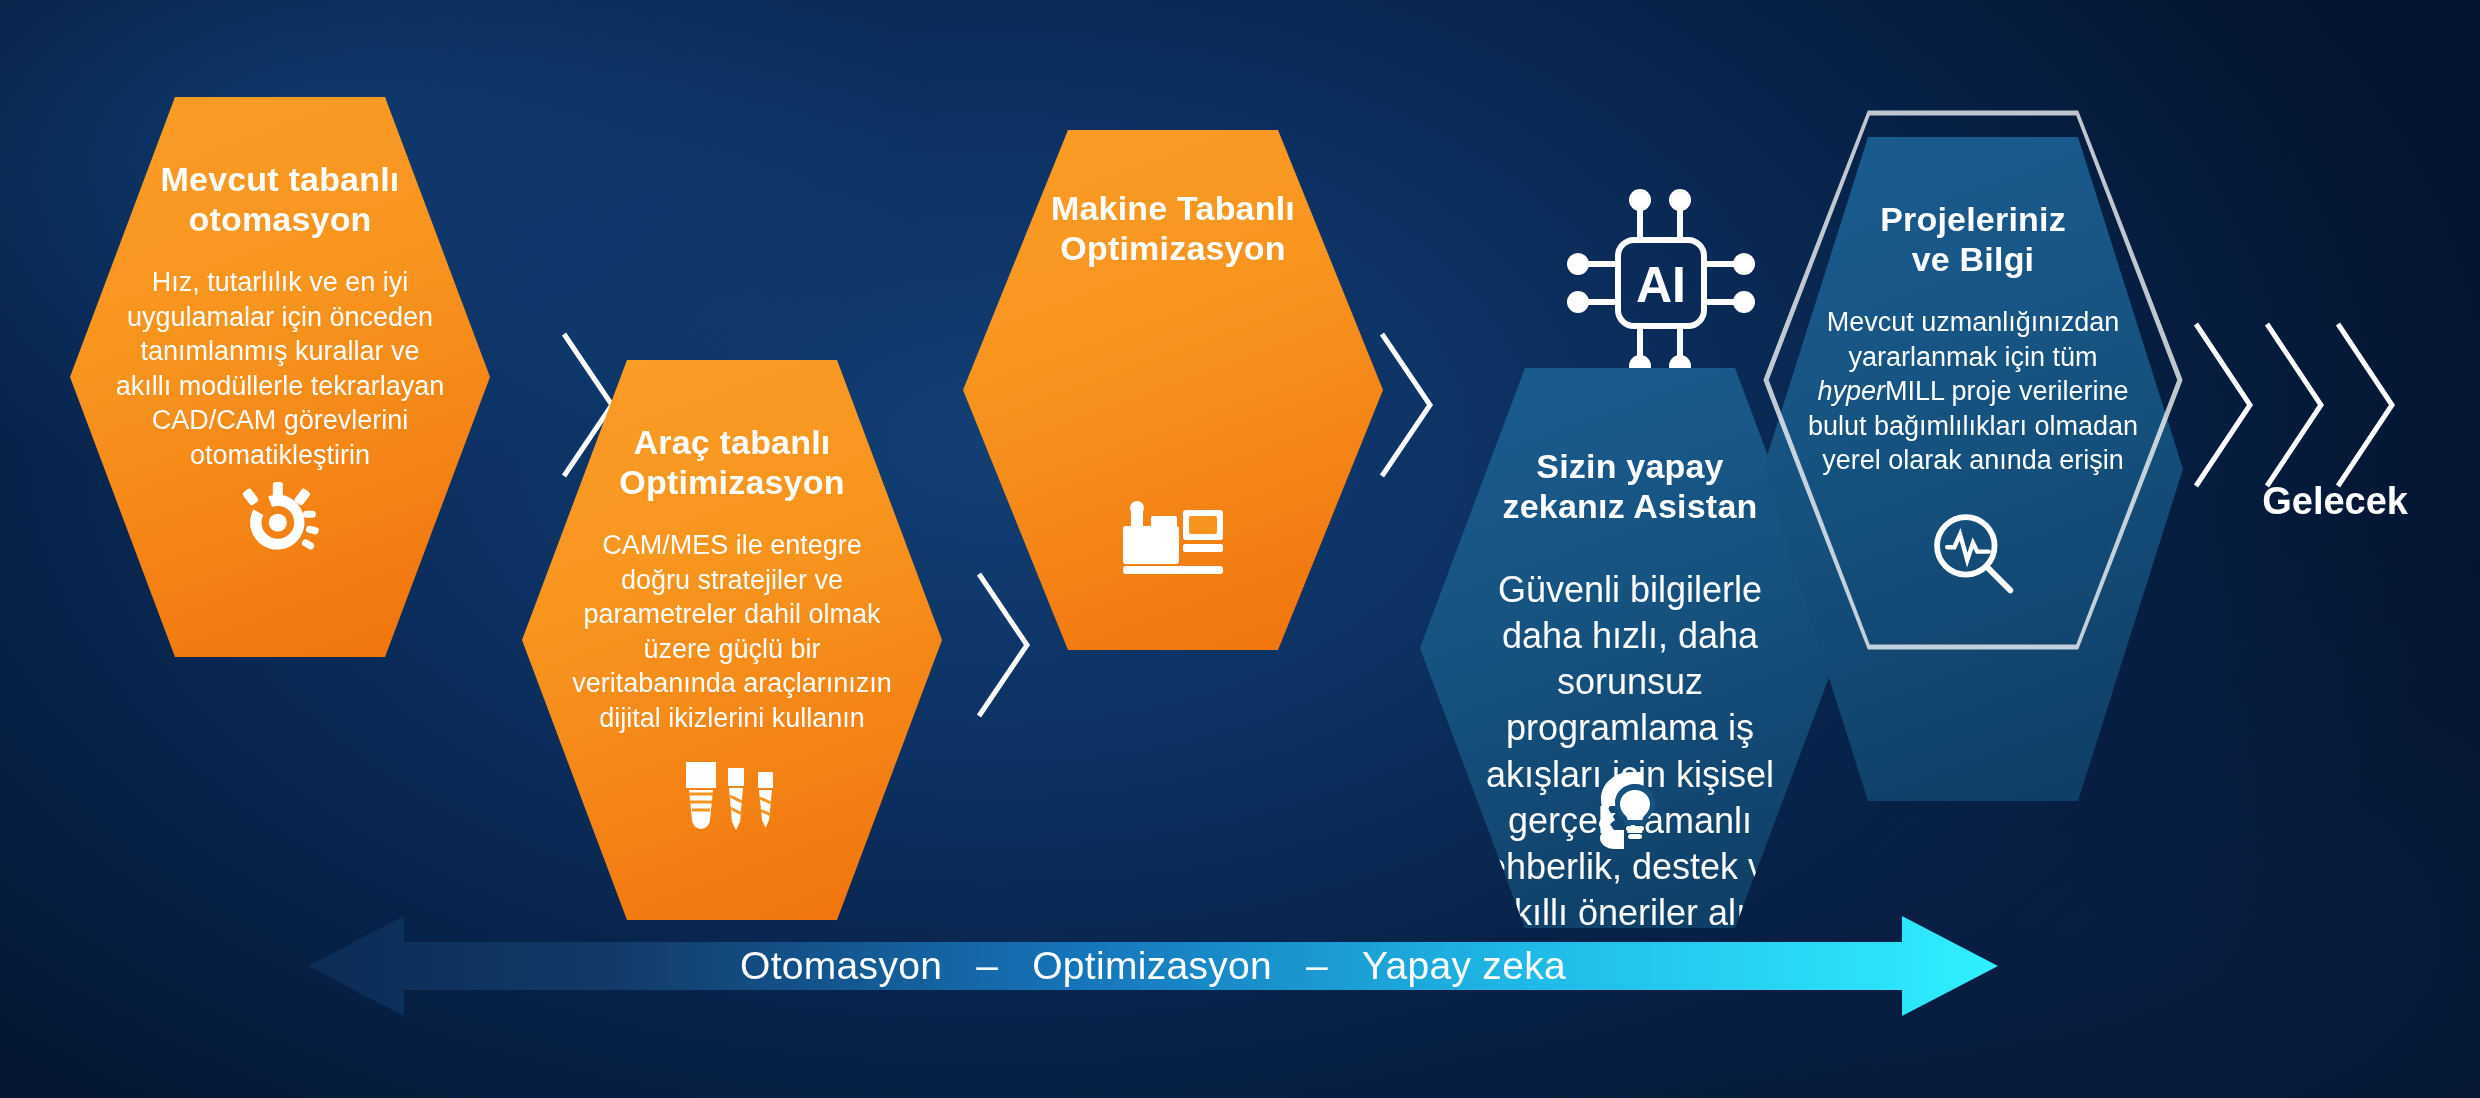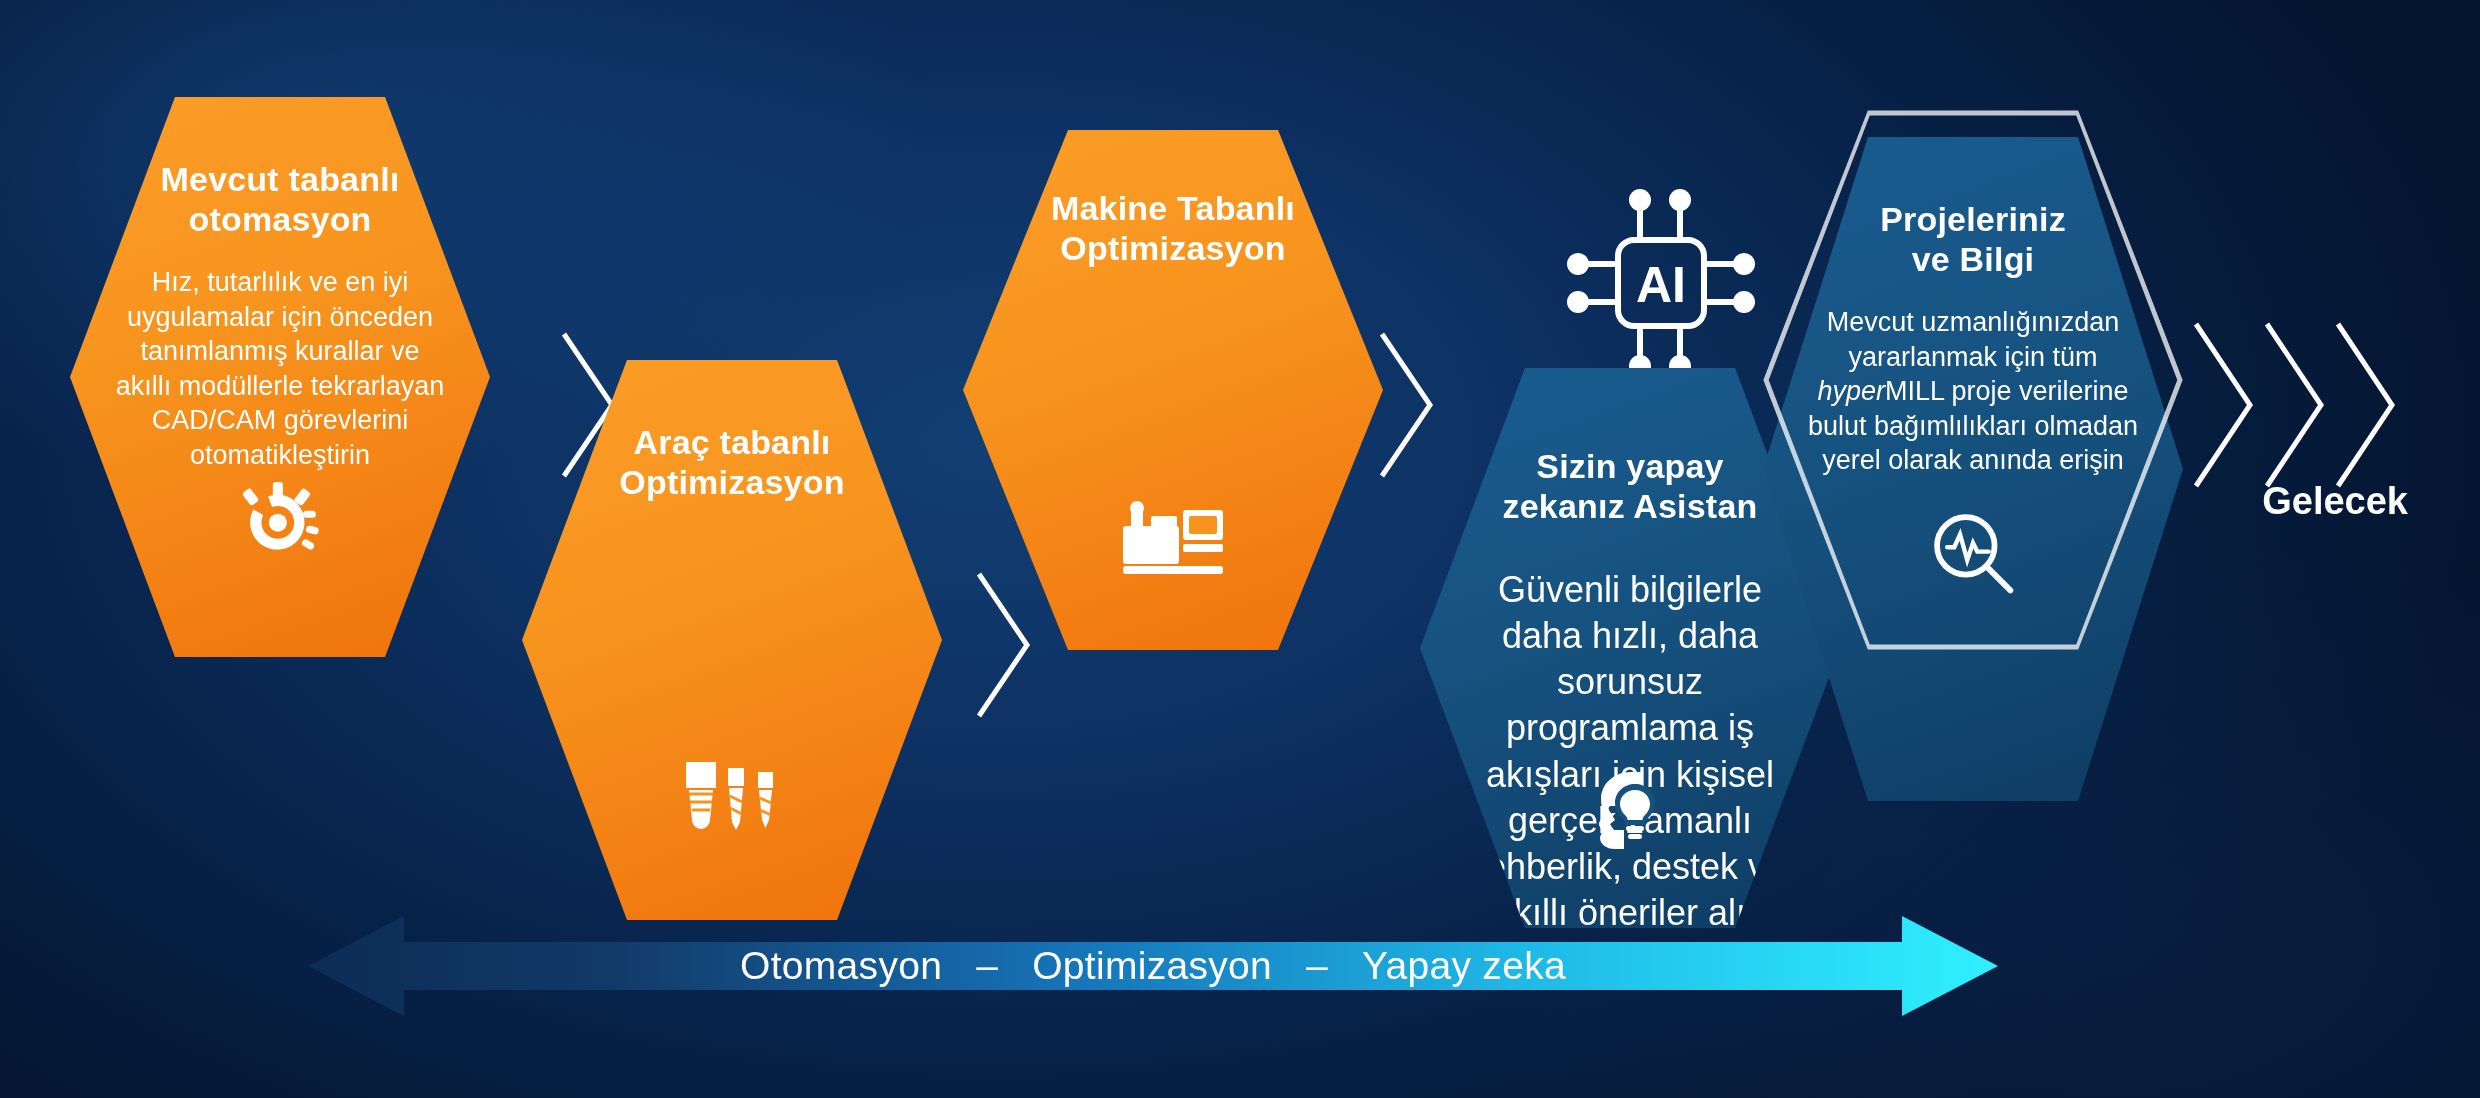--- a/index.html
+++ b/index.html
@@ -165,20 +165,21 @@
         </g>
       </svg>
     </div>
   </div>
 
   <div class="hex orange" style="left:522px; top:360px; width:420px; height:560px; padding:46px 52px 14px;">
     <div class="hex-title" style="font-size:34px; margin-top:16px;">
       <div>Araç tabanlı</div>
       <div>Optimizasyon</div>
     </div>
+    <div class="hex-body" style="font-size:27px; margin-top:26px; width:330px;">CAM/MES ile entegre doğru stratejiler ve parametreler dahil olmak üzere güçlü bir veritabanında araçlarınızın dijital ikizlerini kullanın</div>
     <div class="hex-icon" style="top:398px;">
       <svg width="108" height="86" viewBox="0 0 108 86" aria-hidden="true">
         <g fill="#ffffff">
 
           <rect x="8" y="4" width="30" height="26"></rect>
           <path d="M11 32 h24 l-3 30 a9 9 0 0 1 -18 0 z"></path>
           <path d="M11 36 h24 M12 44 h22 M14 52 h18" stroke="#f7941e" stroke-width="3" fill="none"></path>
 
           <rect x="50" y="10" width="16" height="18"></rect>
           <path d="M51 30 h14 l-3 34 -4 8 -4-8 z"></path>

